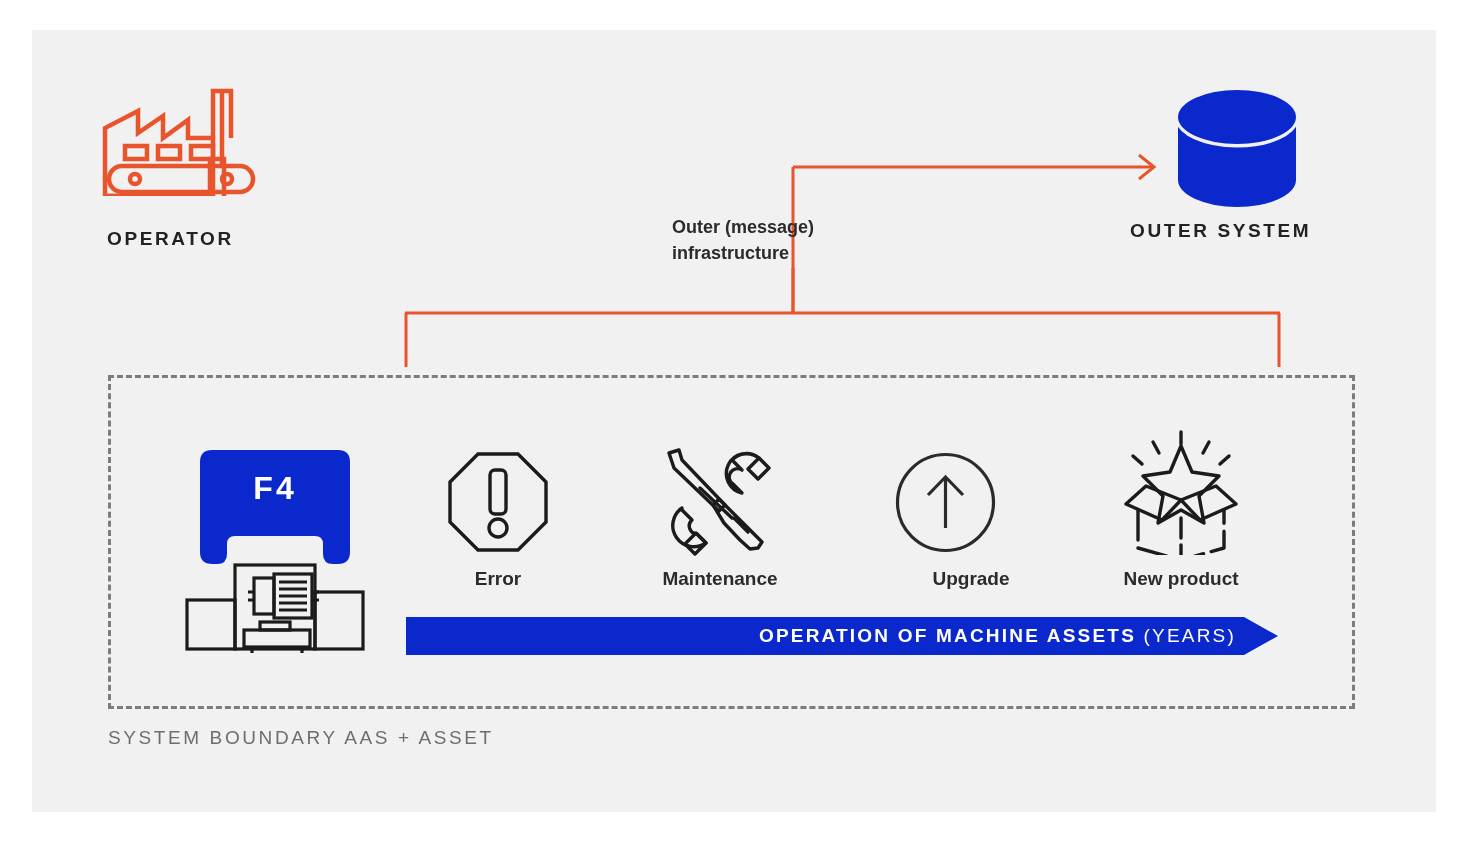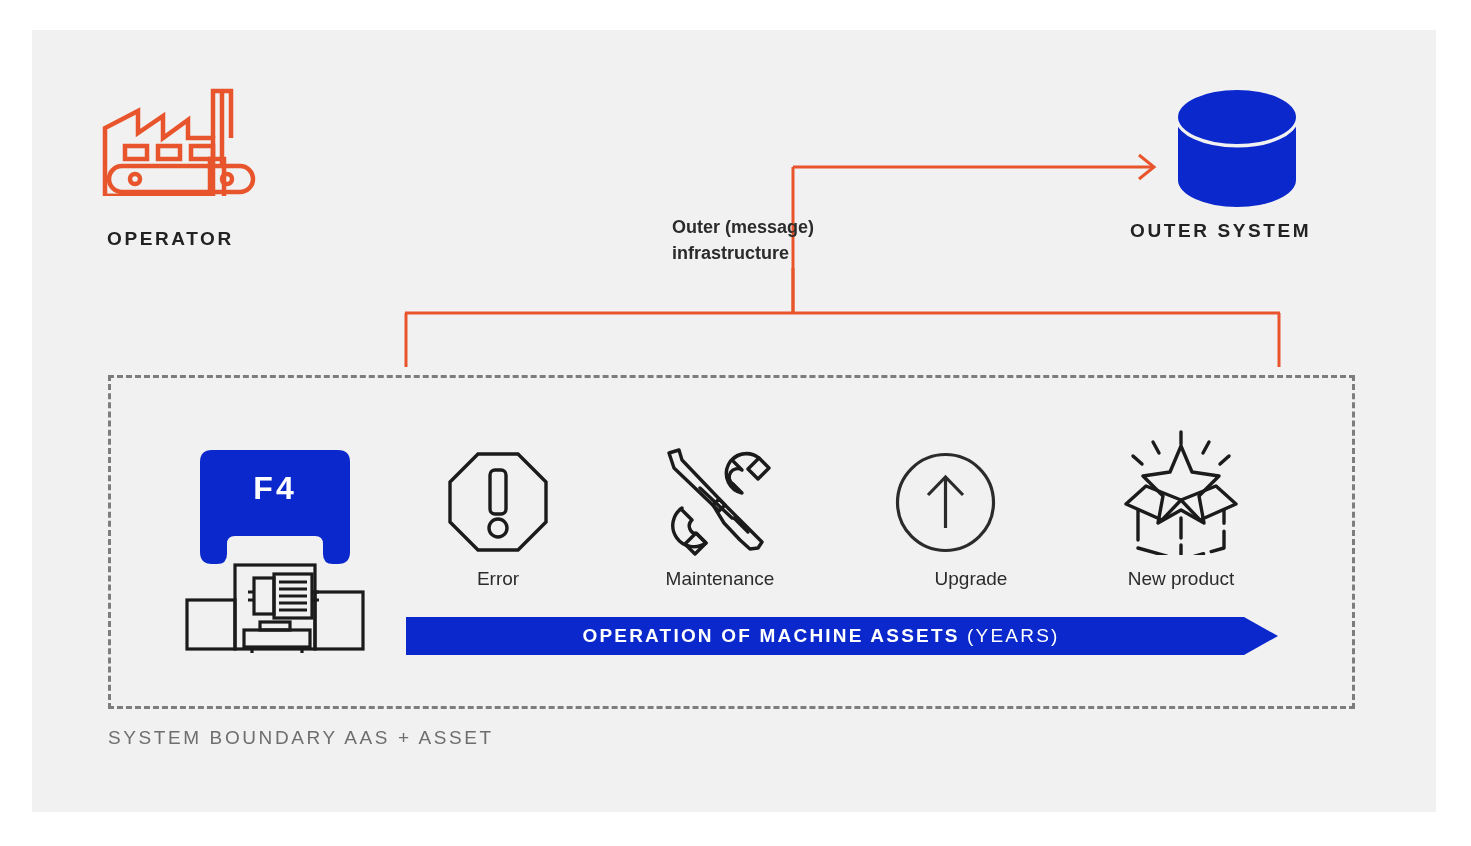--- a/index.html
+++ b/index.html
@@ -52,21 +52,21 @@
     font-size: 18px;
     font-weight: bold;
     color: #2b2b2b;
     line-height: 26px;
   }
   .icon-caption {
     position: absolute;
     width: 220px;
     text-align: center;
     font-size: 19px;
-    font-weight: normal;
+    font-weight: bold;
     color: #2b2b2b;
     white-space: nowrap;
   }
 
   
   #boundary {
     position: absolute;
     left: 108px;
     top: 375px;
     width: 1247px;
@@ -93,21 +93,21 @@
     width: 872px;
     height: 38px;
   }
   #op-bar-text {
     position: absolute;
     left: 0;
     top: 0;
     width: 830px;
     height: 38px;
     line-height: 38px;
-    text-align: center;
+    text-align: right;
     color: #ffffff;
     font-size: 19px;
     letter-spacing: 2.2px;
     white-space: nowrap;
   }
   #op-bar-text .strong { font-weight: bold; }
   #op-bar-text .light  { font-weight: normal; }
 
   
   #f4-text {

